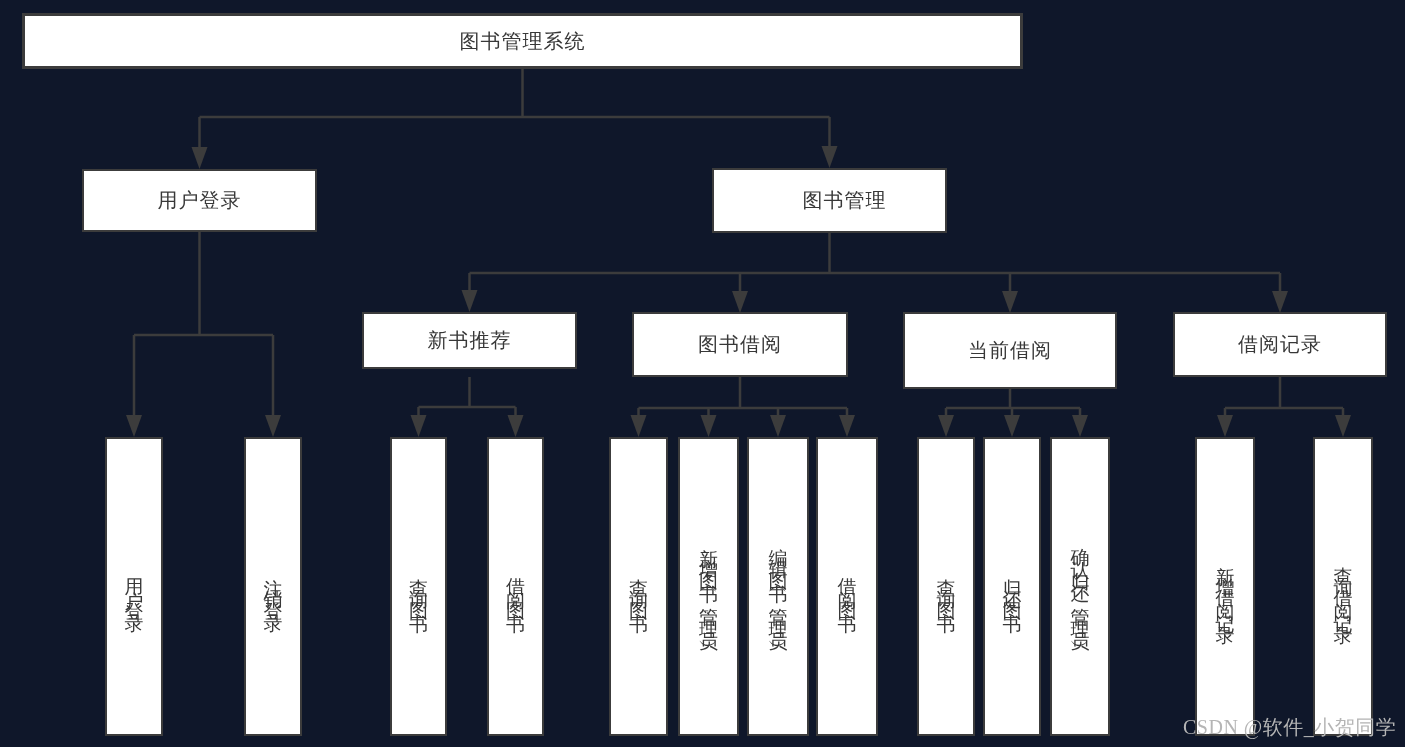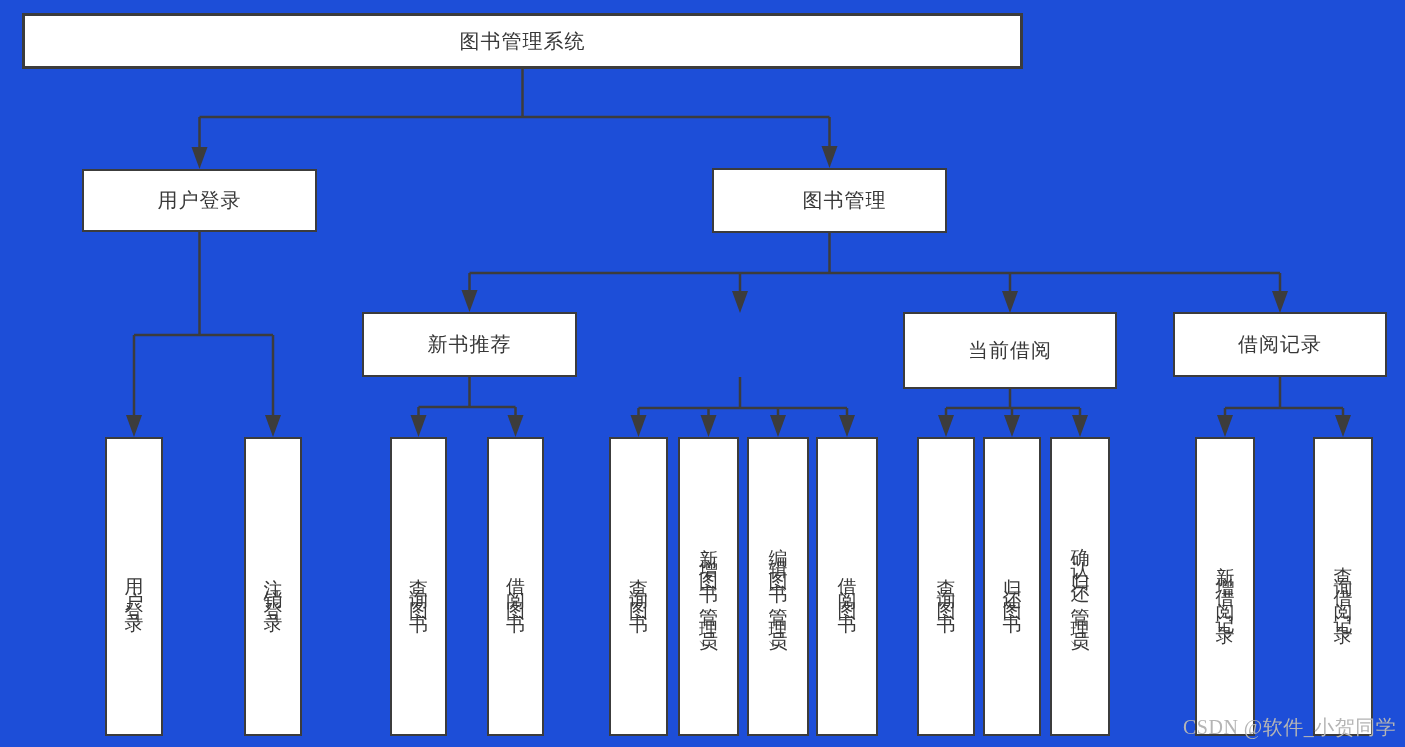--- a/index.html
+++ b/index.html
@@ -5,21 +5,21 @@
   html, body {
     margin: 0;
     padding: 0;
     background: #ffffff;
     font-family: "Liberation Sans", "DejaVu Sans", sans-serif;
   }
   .canvas {
     position: relative;
     width: 1405px;
     height: 747px;
-    background: #1d4ed8;
+    background: #0f172a;
     overflow: hidden;
   }
   .connector-svg {
     position: absolute;
     left: 0; top: 0;
     width: 1405px;
     height: 747px;
     z-index: 1;
   }
   .box {
@@ -116,21 +116,22 @@
       <polygon points="1217,415 1233,415 1225,437" stroke="none"></polygon>
       <polygon points="1335,415 1351,415 1343,437" stroke="none"></polygon>
     </g>
   </svg>
 
   <div class="box hbox rootbox" style="left:22px; top:13px; width:1001px; height:56px;">图书管理系统</div>
 
   <div class="box hbox" style="left:82px; top:169px; width:235px; height:63px;">用户登录</div>
   <div class="box hbox" style="left:712px; top:168px; width:235px; height:65px;padding-left:30px;">图书管理</div>
 
-  <div class="box hbox" style="left:362px; top:312px; width:215px; height:65px;text-align:right;">新书推荐</div>
+  <div class="box hbox" style="left:362px; top:312px; width:215px; height:57px;text-align:right;">新书推荐</div>
+  <div class="box hbox" style="left:632px; top:312px; width:216px; height:65px;">图书借阅</div>
   <div class="box hbox" style="left:903px; top:312px; width:214px; height:77px;">当前借阅</div>
   <div class="box hbox" style="left:1173px; top:312px; width:214px; height:65px;">借阅记录</div>
 
   <div class="box leaf" style="left:105px; top:437px; width:58px; height:299px;">
     <span class="vtext">用户登录</span>
   </div>
   <div class="box leaf" style="left:244px; top:437px; width:58px; height:299px;">
     <span class="vtext">注销登录</span>
   </div>
 

